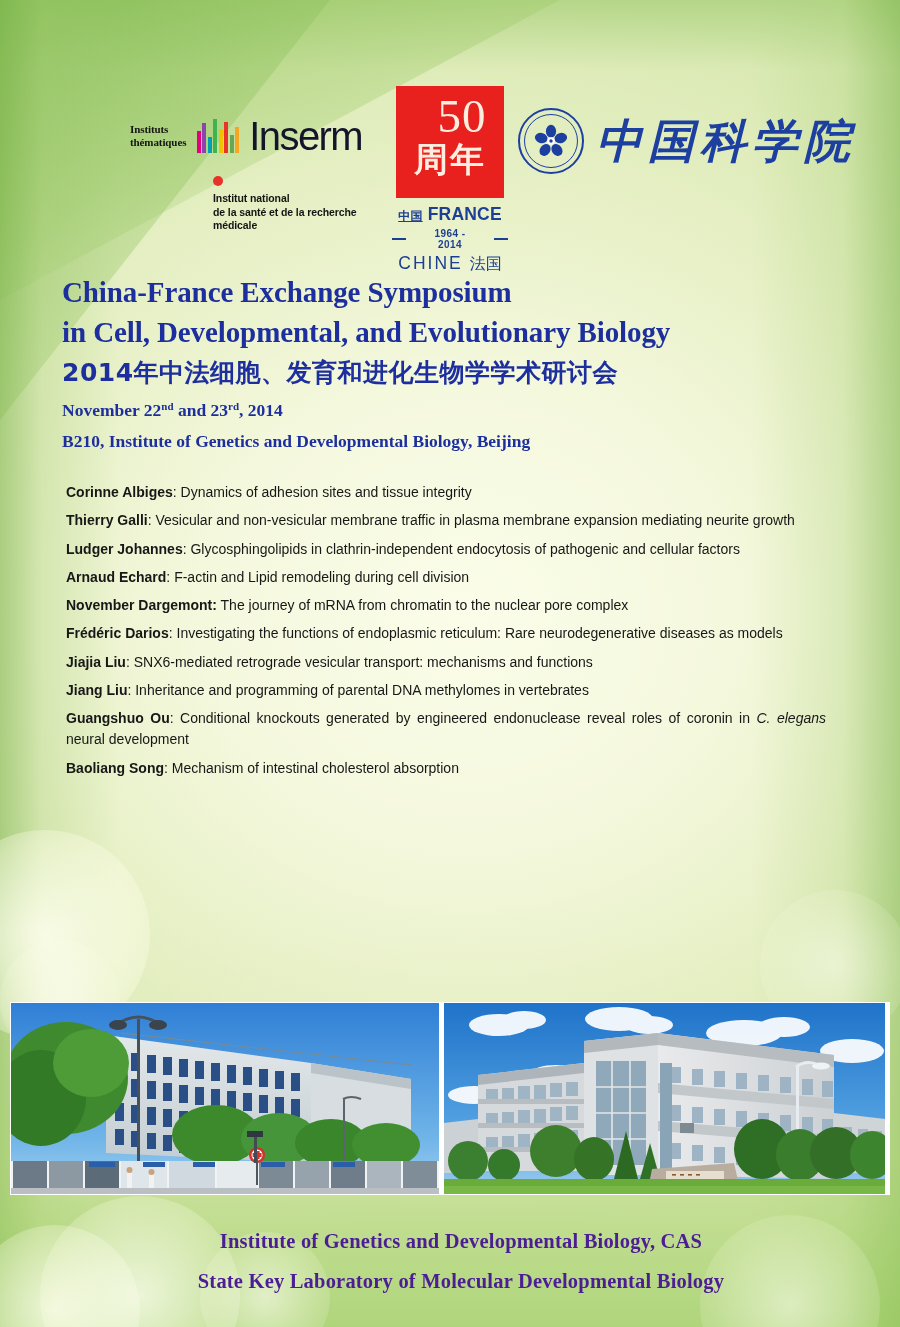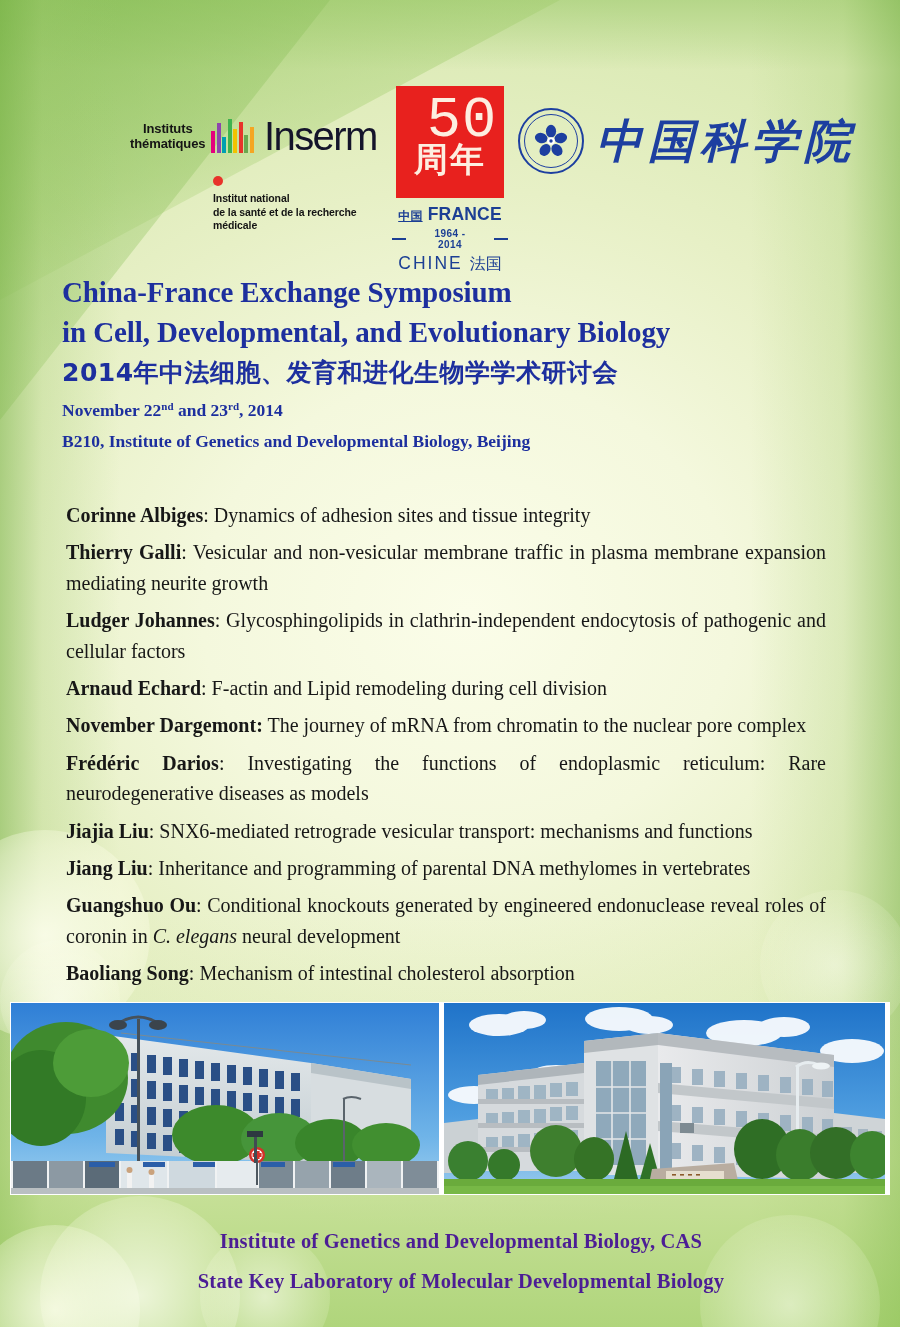--- a/index.html
+++ b/index.html
@@ -64,23 +64,23 @@
   
   .inserm {
     position: absolute;
     left: 130px; top: 38px;
     width: 232px; height: 112px;
   }
   .inserm-top {
     display: flex; align-items: center; gap: 6px;
   }
   .inserm-themes {
-    font-family: Liberation Sans, sans-serif;
-    font-size: 13px; font-weight: bold; color: #141414;
-    text-align: center; line-height: 1.18; letter-spacing: -0.1px;
+    font-family: Liberation Serif, serif;
+    font-size: 11px; font-weight: bold; color: #141414;
+    text-align: left; line-height: 1.18; letter-spacing: -0.1px;
     width: 78px;
   }
   .inserm-bars { display: flex; align-items: flex-end; gap: 1.5px; height: 34px; }
   .inserm-bars i { display: block; width: 4px; border-radius: 0; }
   .inserm-word {
     font-family: "Liberation Sans", sans-serif;
     font-size: 40px; font-weight: normal; color: #14142b;
     letter-spacing: -1.6px; line-height: 0.9; margin-left: 4px;
   }
   .inserm-dot {
@@ -99,22 +99,22 @@
     position: absolute; left: 392px; top: 6px;
     width: 116px; text-align: center;
   }
   .cf50-box {
     width: 108px; height: 112px; margin: 0 auto;
     background: #e8211e;
     position: relative;
   }
   .cf50-50 {
     position: absolute; left: 0; right: 0; top: 7px;
-    font-family: Liberation Mono, monospace;
-    font-size: 57px; font-weight: 300; color: #fdeee0;
+    font-family: Liberation Serif, serif;
+    font-size: 47px; font-weight: 300; color: #fdeee0;
     letter-spacing: 1px; line-height: 1; padding-left: 24px;
   }
   .cf50-cn {
     position: absolute; left: 0; right: 0; top: 56px;
     font-size: 34px; font-weight: bold; color: #fdeee0;
     letter-spacing: 2px; line-height: 1;
     font-family: "DejaVu Sans", sans-serif;
   }
   .cf50-l1 {
     margin-top: 6px;
@@ -191,24 +191,23 @@
     font-size: 17.5px;
     line-height: 1.45;
     margin-top: 6px;
   }
   .t-meta sup { font-size: 11px; vertical-align: 6px; }
 
   
   .talks {
     position: absolute; left: 66px; top: 482px; width: 760px;
     color: #171717;
-    font-family: Liberation Serif, serif;
-    font-size: 20px;
+    font-family: Liberation Sans, sans-serif;
+    font-size: 14px;
     line-height: 1.52;
-    margin-top: 18px;
   }
   .talk { text-align: justify; margin-bottom: 7px; }
   .talk.nojust { text-align: left; }
   .talk b { font-weight: bold; }
   .talk i { font-style: italic; }
 
   
   .photos {
     position: absolute; left: 10px; top: 1002px;
     width: 880px; height: 193px;

